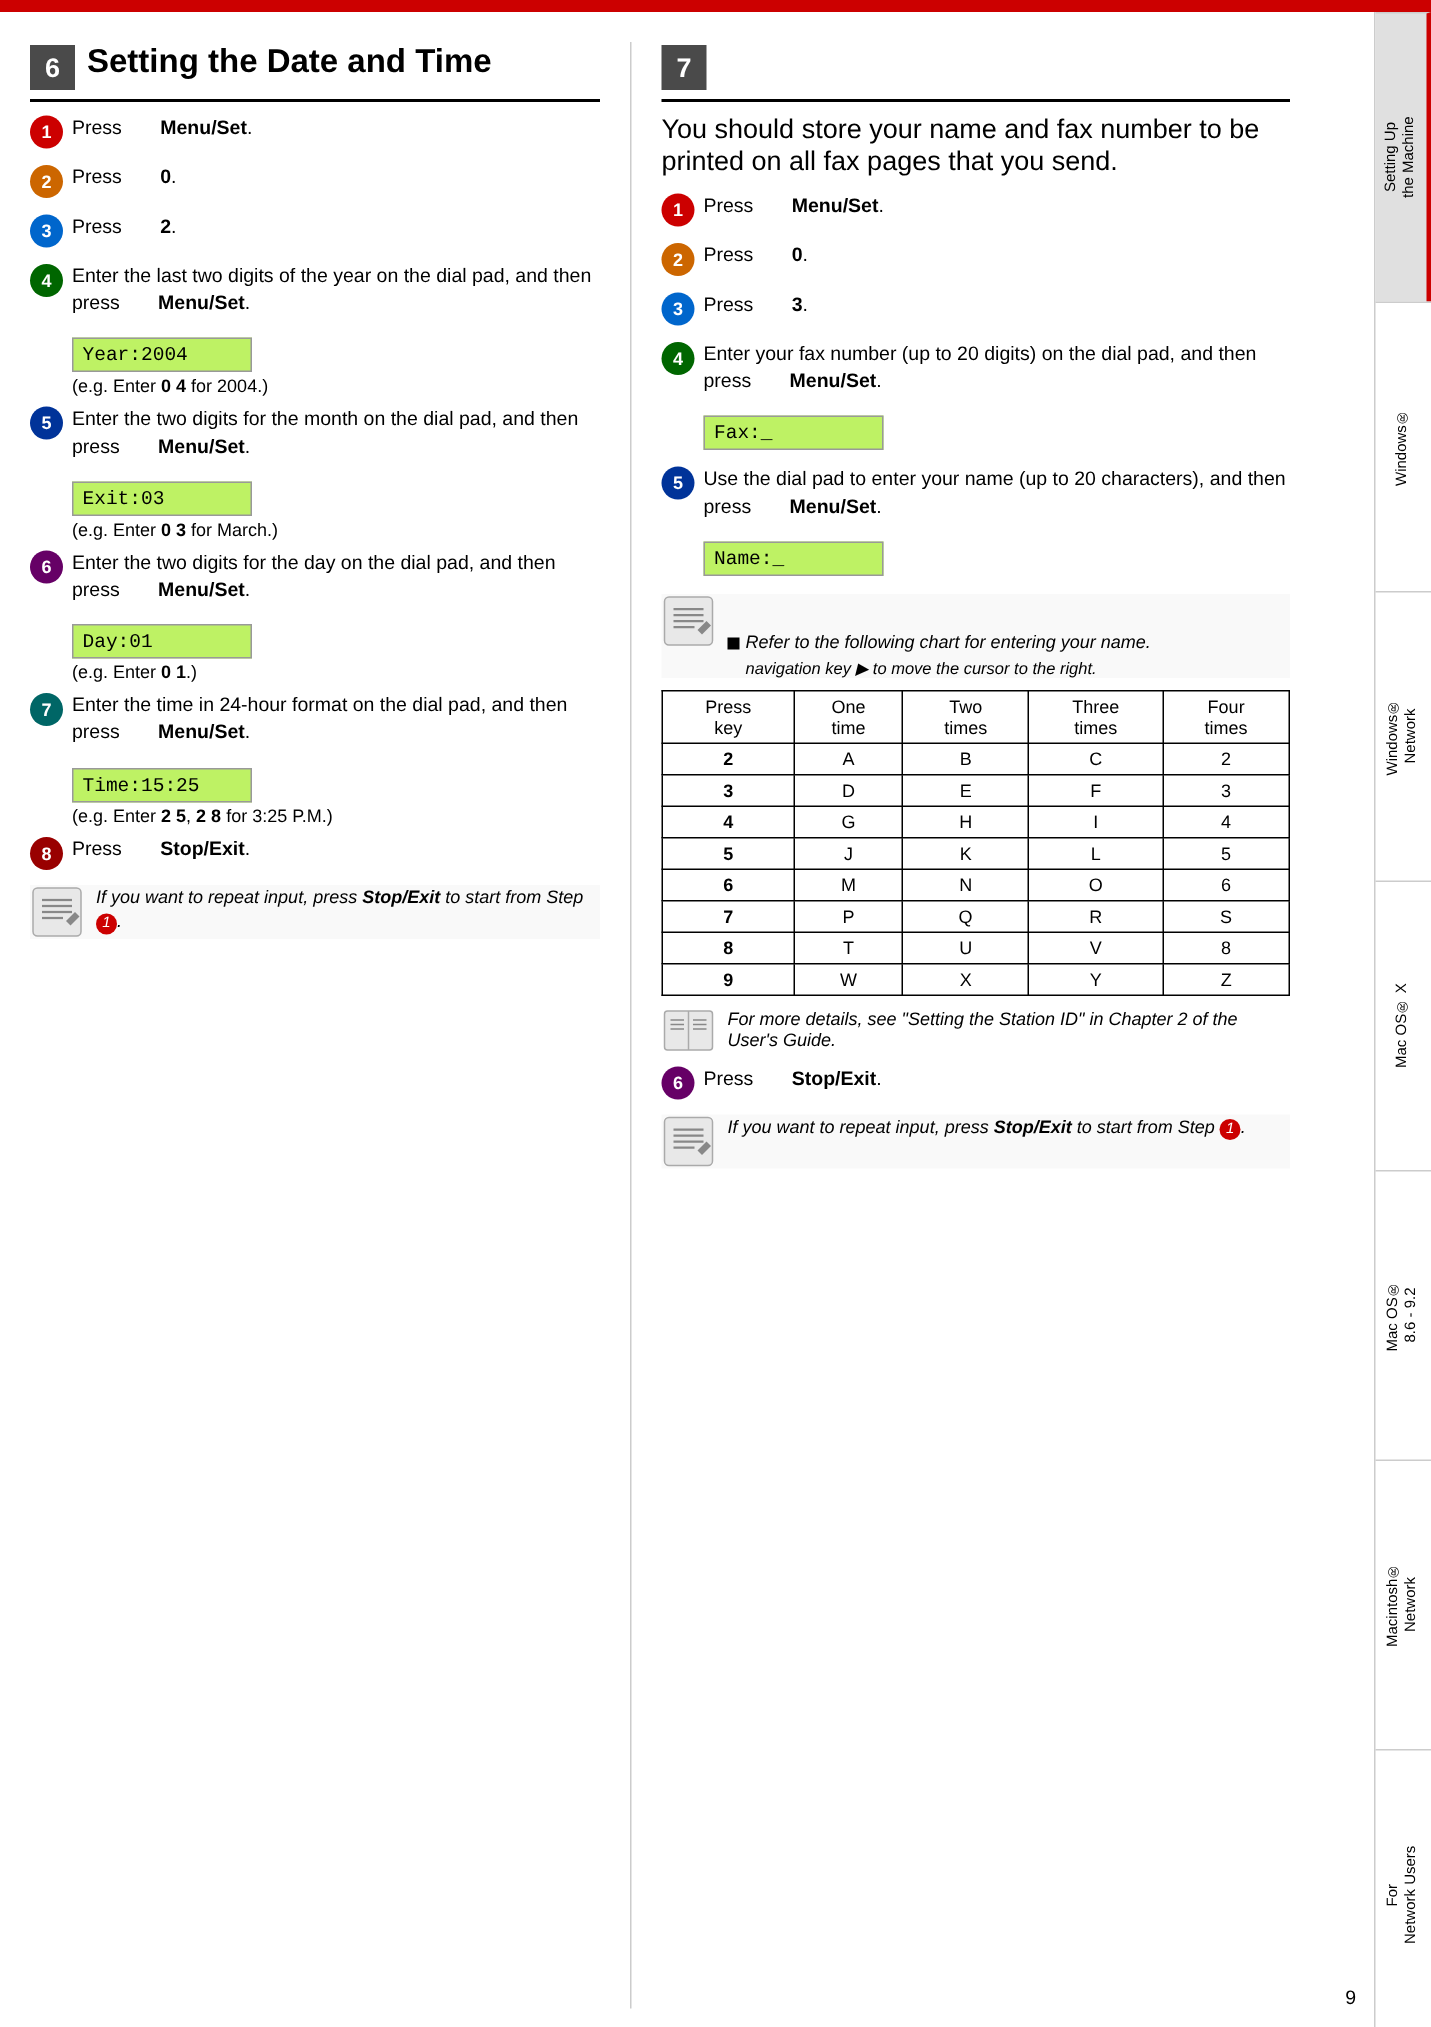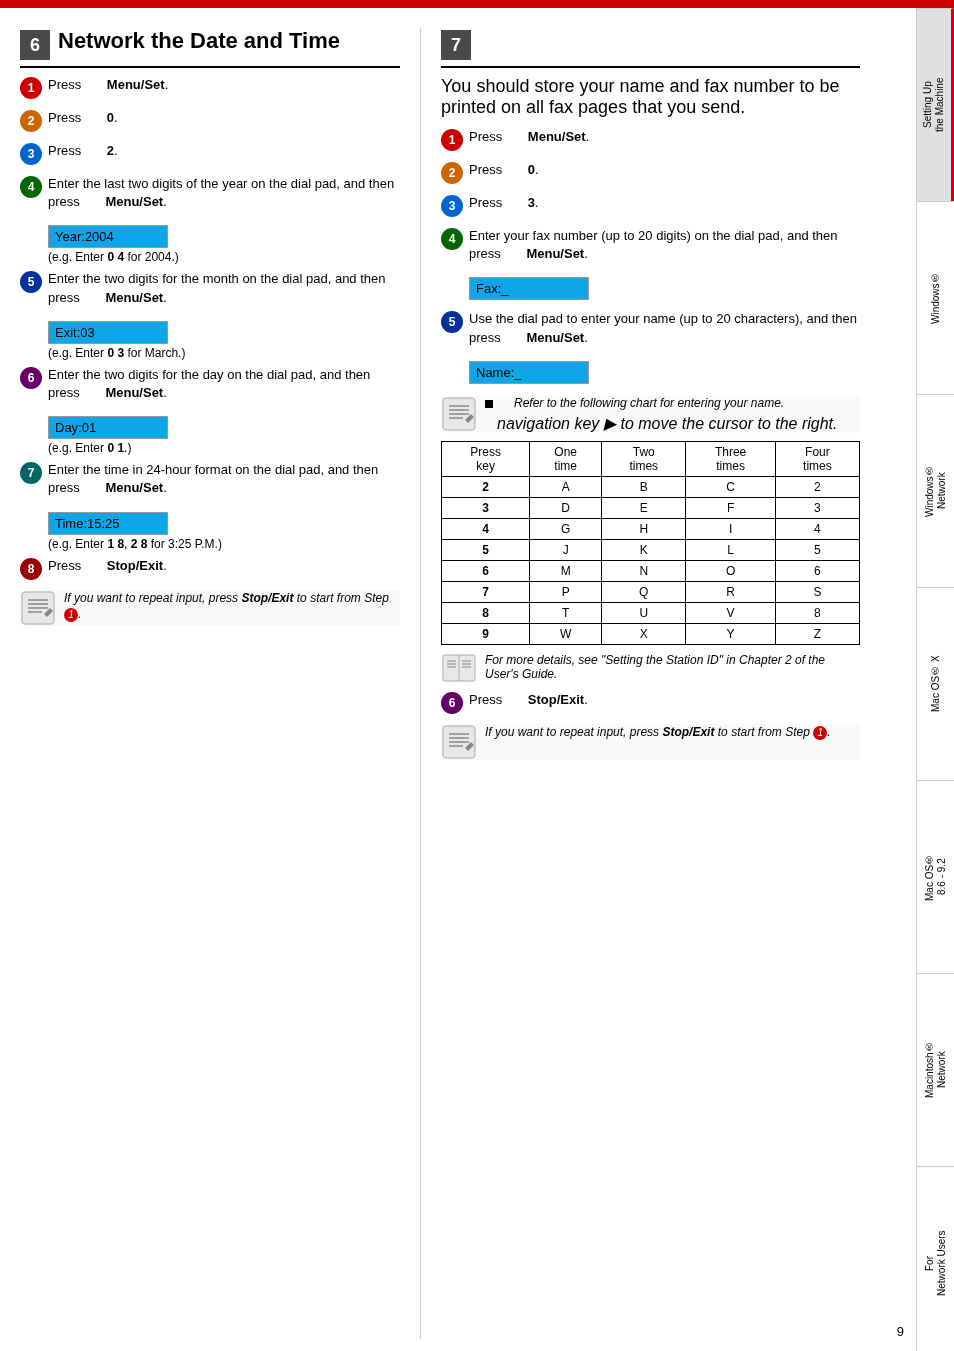--- a/index.html
+++ b/index.html
@@ -112,23 +112,23 @@
       font-size: 13px;
       line-height: 1.4;
     }
 
     .step-text b { font-weight: bold; margin-left: 22px; }
 
     
     .input-display {
       border: 1px solid #999;
       padding: 3px 6px;
-      font-family: Liberation Sans, sans-serif;
+      font-family: Liberation Mono, monospace;
       font-size: 13px;
-      background: #0ea5e9;
+      background: #bef264;
       display: inline-block;
       margin: 4px 0 2px 28px;
       min-width: 120px;
     }
 
     .eg-text {
       font-size: 12px;
       margin-left: 28px;
       margin-bottom: 6px;
     }
@@ -217,22 +217,23 @@
     .page-number {
       position: absolute;
       bottom: 20px;
       right: 50px;
       font-size: 13px;
     }
 
     
     .bullet-note {
       display: flex;
-      gap: 21px;
+      gap: 4px;
       margin-bottom: 4px;
+      margin-top: 25px;
     }
 
     .bullet-square {
       width: 8px;
       height: 8px;
       background: #000;
       flex-shrink: 0;
       margin-top: 4px;
     }
 
@@ -247,21 +248,21 @@
 
 <div class="top-bar"></div>
 
 <div class="page-container">
   <div class="main-content">
 
     <div class="left-column">
 
       <div class="section-header">
         <div class="section-number-box">6</div>
-        <div class="section-title">Network the Date and Time</div>
+        <div class="section-title">Setting the Date and Time</div>
       </div>
 
       
       <div class="step">
         <div class="step-circle circle-red">1</div>
         <div class="step-text">Press <b>Menu/Set</b>.</div>
       </div>
 
       
       <div class="step">
@@ -298,21 +299,21 @@
       </div>
       <div class="input-display">Day:01</div>
       <div class="eg-text">(e.g. Enter <b>0 1</b>.)</div>
 
       
       <div class="step">
         <div class="step-circle circle-teal">7</div>
         <div class="step-text">Enter the time in 24-hour format on the dial pad, and then press <b>Menu/Set</b>.</div>
       </div>
       <div class="input-display">Time:15:25</div>
-      <div class="eg-text">(e.g. Enter <b>1 8</b>, <b>2 8</b> for 3:25 P.M.)</div>
+      <div class="eg-text">(e.g. Enter <b>2 5</b>, <b>2 8</b> for 3:25 P.M.)</div>
 
       
       <div class="step">
         <div class="step-circle circle-darkred">8</div>
         <div class="step-text">Press <b>Stop/Exit</b>.</div>
       </div>
 
       
       <div class="note-box">
         <svg class="note-icon" viewBox="0 0 36 36">
@@ -378,21 +379,21 @@
           <line x1="8" y1="14" x2="28" y2="14" stroke="#888" stroke-width="1.5"></line>
           <line x1="8" y1="18" x2="28" y2="18" stroke="#888" stroke-width="1.5"></line>
           <line x1="8" y1="22" x2="22" y2="22" stroke="#888" stroke-width="1.5"></line>
           <path d="M24 24 L30 18 L33 21 L27 27 Z" fill="#888"></path>
         </svg>
         <div>
           <div class="bullet-note">
             <div class="bullet-square"></div>
             <div style="font-size:12px; font-style:italic;">Refer to the following chart for entering your name.</div>
           </div>
-          <div style="font-size:16px; font-style:italic; margin-left:12px; margin-top:2px;">navigation key ▶ to move the cursor to the right.</div>
+          <div style="font-size:11px; font-style:italic; margin-left:12px; margin-top:2px;">navigation key ▶ to move the cursor to the right.</div>
         </div>
       </div>
 
       
       <table class="char-table">
         <thead>
           <tr>
             <th>Press<br>key</th>
             <th>One<br>time</th>
             <th>Two<br>times</th>

